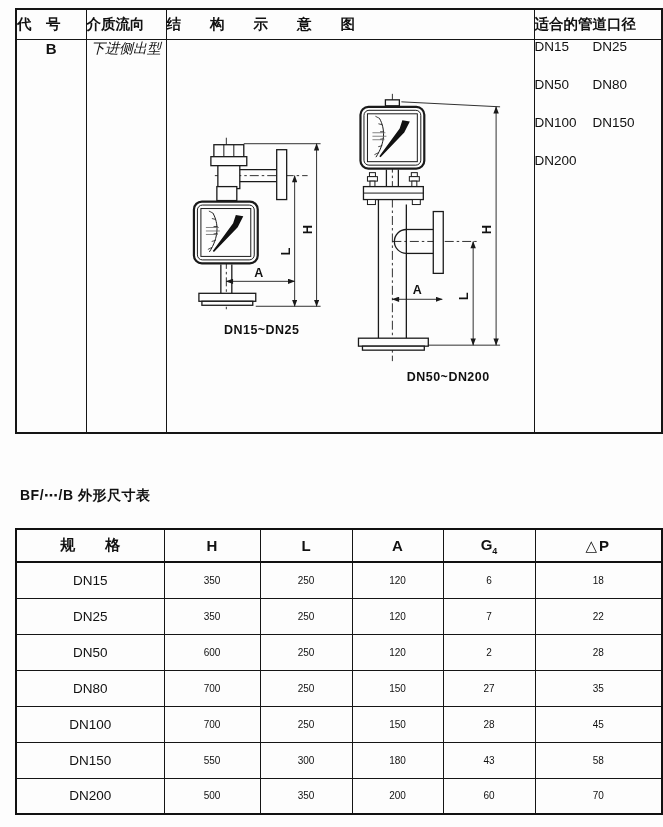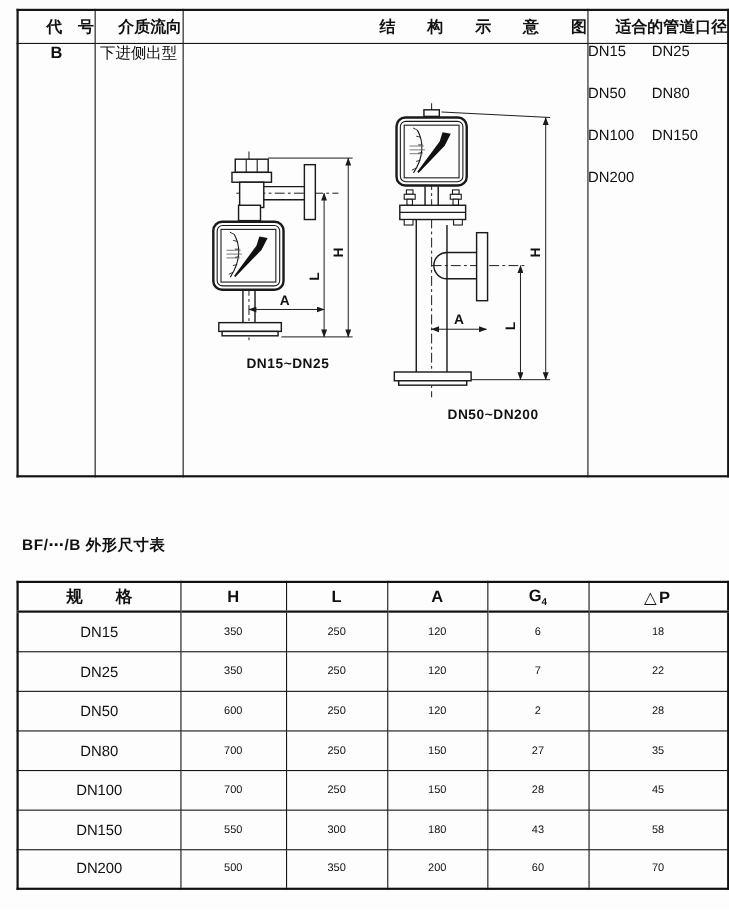--- a/index.html
+++ b/index.html
@@ -17,25 +17,25 @@
   table.t-top {
     position: absolute; left: 15px; top: 8px;
     width: 646px;
     border-collapse: collapse;
     table-layout: fixed;
     border: 2px solid #151515;
   }
   table.t-top th, table.t-top td { border: 1.5px solid #151515; }
   table.t-top thead th {
     height: 30px; font-size: 14.5px; font-weight: bold;
-    text-align: right; vertical-align: middle; padding: 0; margin-top: 42px;
+    text-align: left; vertical-align: middle; padding: 0; margin-top: 42px;
   }
   table.t-top tbody td { vertical-align: top; padding: 0; }
   td.code-cell { text-align: center; padding-top: 12px; font-size: 15px; font-weight: 600; }
-  td.flow-cell { text-align: center; padding-top: 11px; font-size: 14px; }
+  td.flow-cell { text-align: center; padding-top: 11px; font-size: 14px; font-style: italic; }
   td.schem-cell { padding: 0; }
   td.sizes-cell { padding: 12px 0 0 13px; }
   .sizes-grid {
     display: grid; grid-template-columns: 58px auto;
     row-gap: 24px; font-size: 13.5px; line-height: 14px;
   }
 
   
   svg.schem { display: block; width: 100%; height: 392px; }
   svg.schem line, svg.schem path, svg.schem rect { stroke: #1a1a1a; fill: none; stroke-width: 1.3; }
@@ -68,21 +68,21 @@
     width: 646px;
     border-collapse: collapse;
     table-layout: fixed;
     border: 2.5px solid #111;
   }
   table.t-dim th, table.t-dim td {
     border: 1.5px solid #151515;
     text-align: center; vertical-align: middle;
   }
   table.t-dim thead th {
-    height: 27px; font-size: 15px; font-weight: bold;
+    height: 33px; font-size: 15px; font-weight: bold;
     border-bottom: 2.5px solid #111;
   }
   table.t-dim thead th sub { font-size: 9px; }
   table.t-dim thead th.dp-head { letter-spacing: 2px; }
   table.t-dim tbody td { height: 36px; font-size: 10px; }
   table.t-dim tbody td.spec { font-size: 13.5px; }
 </style>
 </head>
 <body>
 

